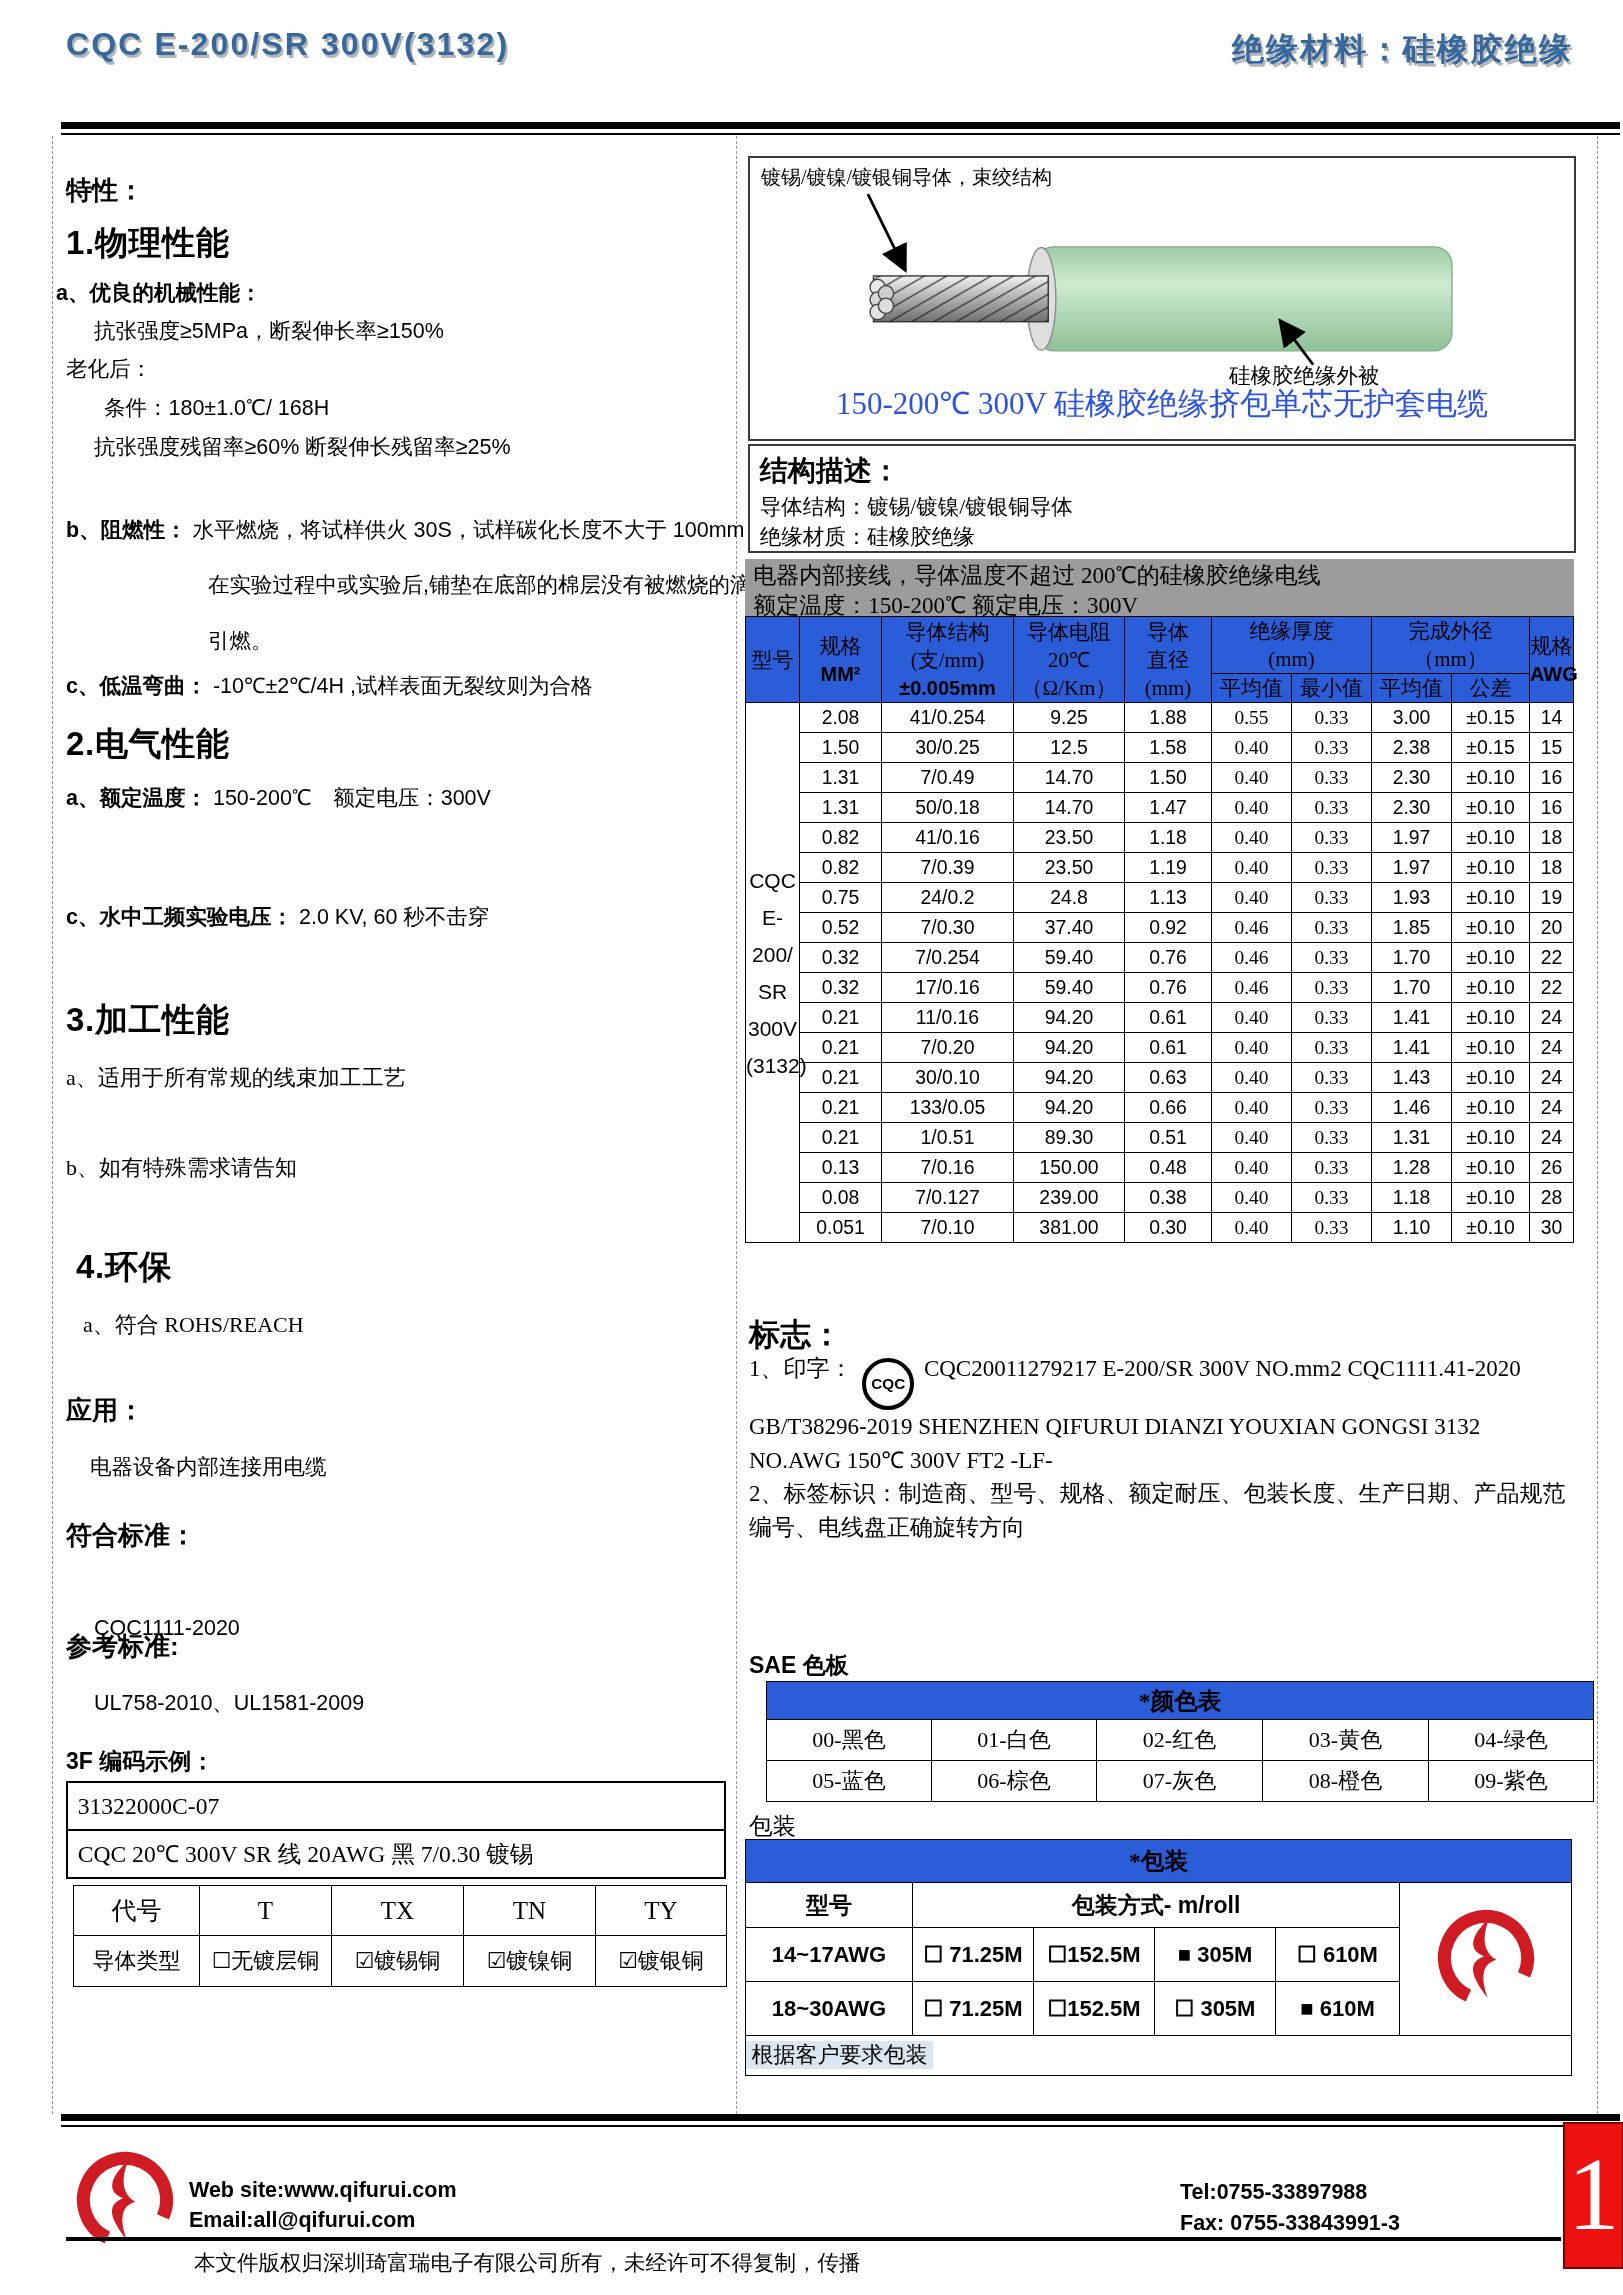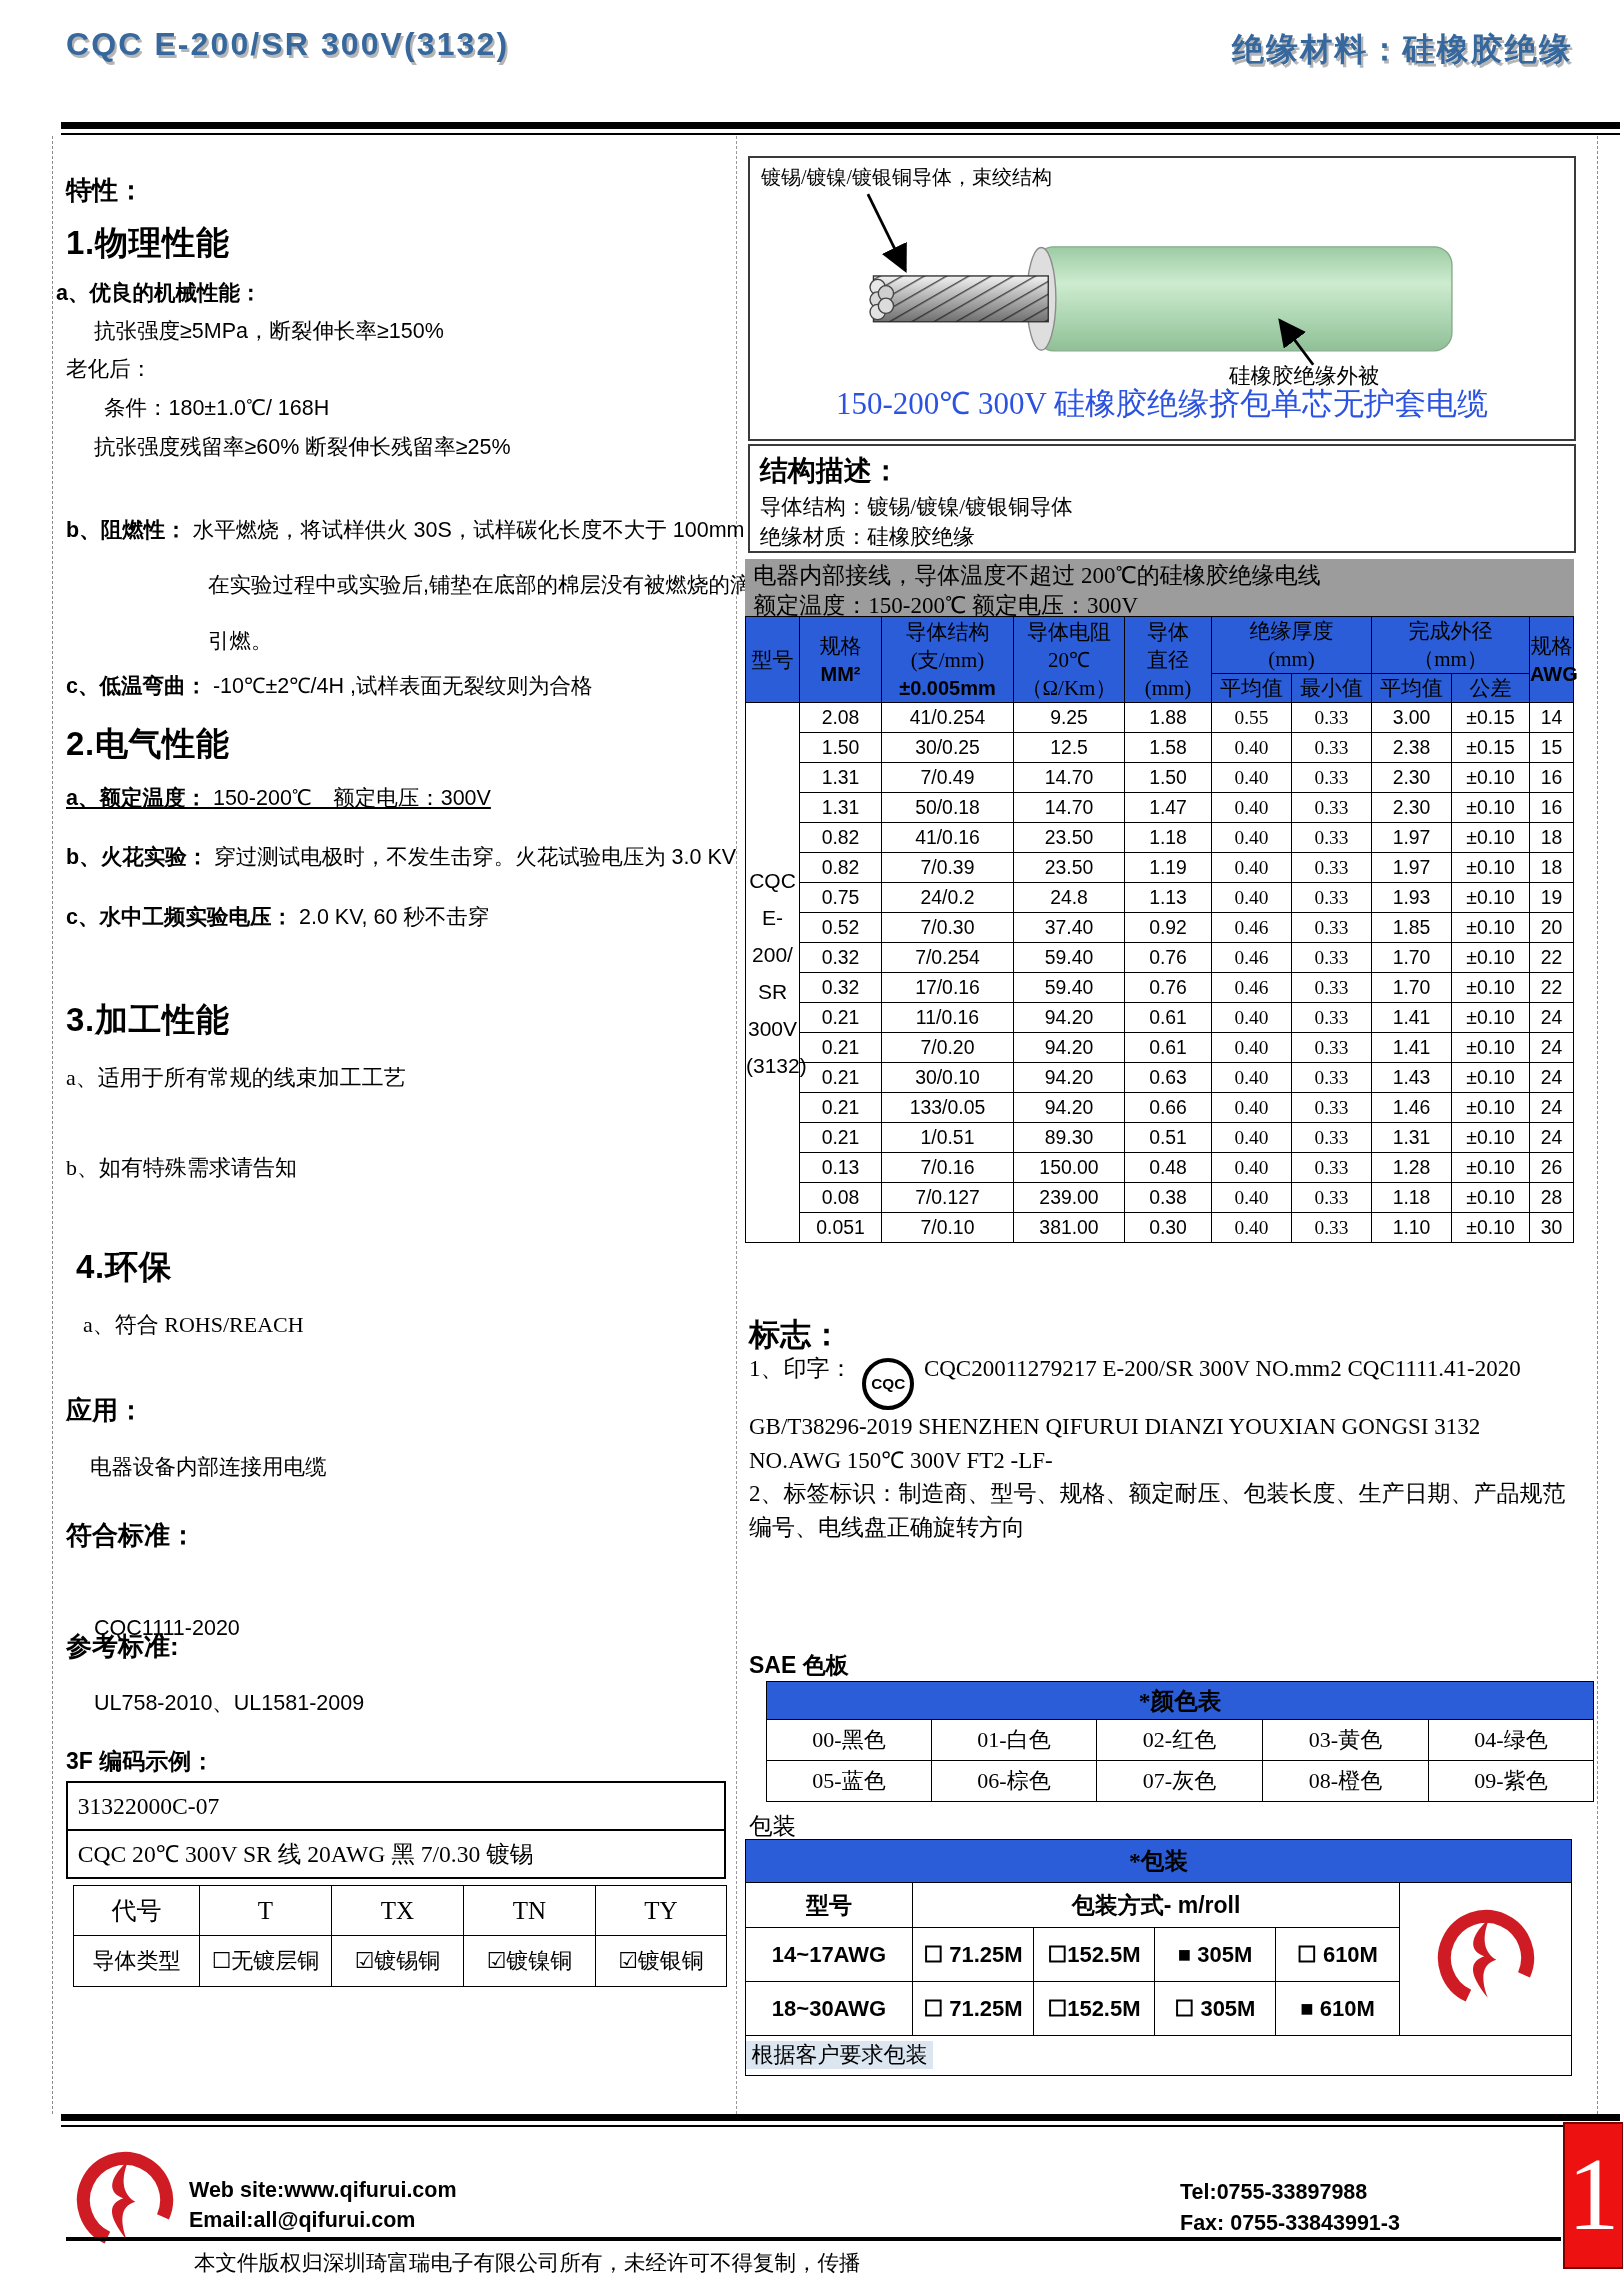--- a/index.html
+++ b/index.html
@@ -113,27 +113,23 @@
   </div>
   <div class="abs line" style="left:208px;top:570px;">在实验过程中或实验后,铺垫在底部的棉层没有被燃烧的滴落物</div>
   <div class="abs line" style="left:208px;top:626px;text-align:center;">引燃。</div>
 
   <div class="abs line" style="left:66px;top:670px;">
     <span class="lbl">c、低温弯曲：</span>
     <span>-10℃±2℃/4H ,试样表面无裂纹则为合格</span>
   </div>
 
   <div class="abs h1" style="left:66px;top:722px;">2.电气性能</div>
-  <div class="abs line" style="left:66px;top:783px;text-decoration:underline;">
+  <div class="abs line" style="left:66px;top:783px;">
     <span class="lbl">a、额定温度：</span>
     <span>150-200℃　额定电压：300V</span>
-  </div>
-  <div class="abs line" style="left:66px;top:842px;">
-    <span class="lbl">b、火花实验：</span>
-    <span>穿过测试电极时，不发生击穿。火花试验电压为 3.0 KV</span>
   </div>
   <div class="abs line" style="left:66px;top:902px;">
     <span class="lbl">c、水中工频实验电压：</span>
     <span>2.0 KV, 60 秒不击穿</span>
   </div>
 
   <div class="abs h1" style="left:66px;top:998px;">3.加工性能</div>
   <div class="abs serifline" style="left:66px;top:1063px;">a、适用于所有常规的线束加工工艺</div>
   <div class="abs serifline" style="left:66px;top:1153px;">b、如有特殊需求请告知</div>
 

